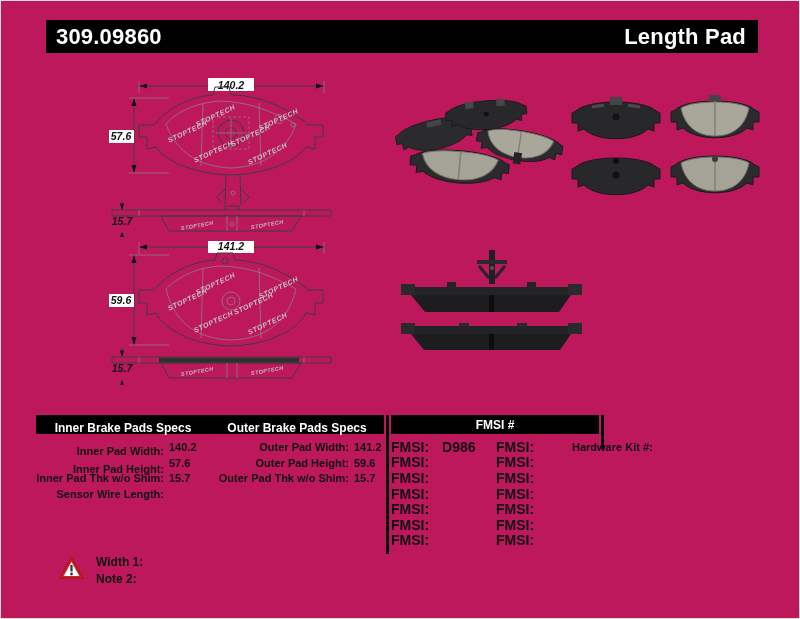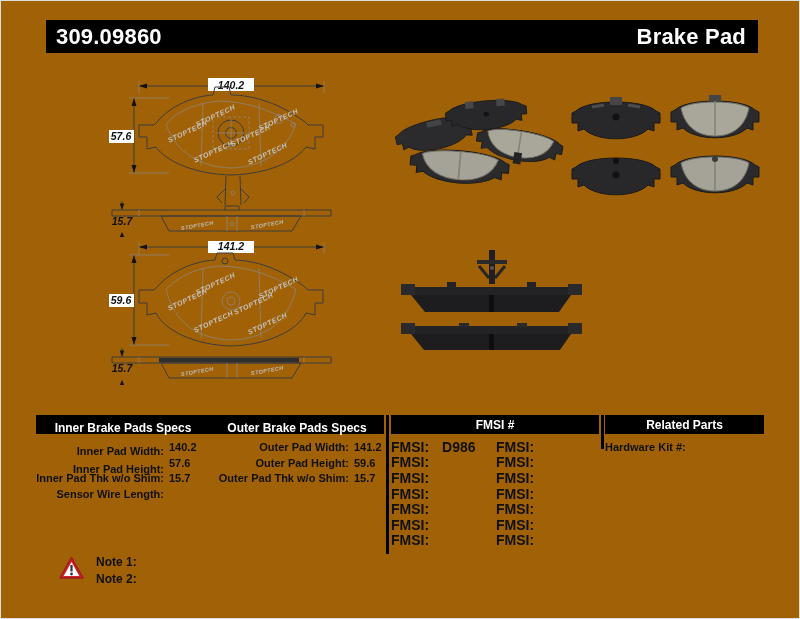--- a/index.html
+++ b/index.html
@@ -1,16 +1,16 @@
 <!DOCTYPE html>
 <html><head>
 <meta charset="utf-8">
 <style>
   html,body{margin:0;padding:0;background:#fff;}
-  #page{position:relative;width:800px;height:619px;background:#a16207;border:1px solid #dedede;
+  #page{position:relative;width:800px;height:619px;background:#be185d;border:1px solid #dedede;
         box-sizing:border-box;font-family:"Liberation Sans",sans-serif;overflow:hidden;}
   .abs{position:absolute;}
   
   .hdr{left:45px;top:19px;width:712px;height:33px;background:#000;color:#fff;
        display:flex;justify-content:space-between;align-items:center;
        padding:0 12px 0 10px;box-sizing:border-box;font-weight:700;font-size:22px;letter-spacing:.2px;}
   
   .th{top:414px;height:19px;background:#000;color:#fff;font-weight:700;font-size:12px;
       display:flex;align-items:center;justify-content:center;}
   .th-half{flex:1;text-align:center;margin-top:7px;}
@@ -35,21 +35,21 @@
   .wms{font-size:5.5px;font-weight:700;font-style:italic;fill:#bdbdbd;letter-spacing:.4px;}
   .arr{fill:#111;}
 </style>
 </head>
 <body>
 
 <div id="page">
 
   <div class="abs hdr">
     <span>309.09860</span>
-    <span>Brake Pad</span>
+    <span>Length Pad</span>
   </div>
 
   <svg class="abs" style="left:108px;top:76px;" width="230" height="160" viewBox="0 0 230 160">
 
     <line class="ln" x1="30" y1="9" x2="215" y2="9"></line>
     <line class="lnthin" x1="30" y1="4" x2="30" y2="16"></line>
     <line class="lnthin" x1="215" y1="4" x2="215" y2="16"></line>
     <polygon class="arr" points="30,9 38,6.5 38,11.5"></polygon>
     <polygon class="arr" points="215,9 207,6.5 207,11.5"></polygon>
     <rect x="99" y="1" width="46" height="13" fill="#fff"></rect>
@@ -244,23 +244,20 @@
 
   <div class="abs th" style="left:35px;width:348px;">
     <span class="th-half">Inner Brake Pads Specs</span>
     <span class="th-half">Outer Brake Pads Specs</span>
   </div>
   <div class="abs vsep" style="left:385px;height:139px;"></div>
   <div class="abs th" style="left:390px;width:208px;">
     <span>FMSI #</span>
   </div>
   <div class="abs vsep" style="left:600px;height:34px;"></div>
-  <div class="abs th" style="left:604px;width:159px;">
-    <span>Related Parts</span>
-  </div>
 
   <div class="abs speccol" style="left:35px;width:175px;">
     <div class="srow">
         <span class="slabel" style="width:128px;margin-top:8px;">Inner Pad Width:</span>
         <span class="sval">140.2</span>
       </div>
     <div class="srow">
         <span class="slabel" style="width:128px;margin-top:12px;">Inner Pad Height:</span>
         <span class="sval">57.6</span>
       </div>
@@ -355,36 +352,36 @@
           <span>FMSI:</span>
           <span class="sval"></span>
         </span>
         <span class="fmsihalf">
           <span>FMSI:</span>
           <span class="sval"></span>
         </span>
       </div>
   </div>
 
-  <div class="abs" style="left:604px;top:438px;width:159px;">
+  <div class="abs" style="left:571px;top:438px;width:159px;">
     <div class="relrow">
       <span>Hardware Kit #:</span>
       <span class="sval"></span>
     </div>
   </div>
 
   <svg class="abs" style="left:57px;top:554px;" width="27" height="26" viewBox="0 0 27 26">
     <polygon points="13.5,2.5 25,23 2,23" fill="#cf2128" stroke="#a21b20" stroke-width="1.5" stroke-linejoin="round"></polygon>
     <polygon points="13.5,7 21.3,21 5.7,21" fill="#ffffff"></polygon>
     <rect x="12.4" y="10" width="2.2" height="6.5" fill="#333333"></rect>
     <circle cx="13.5" cy="19" r="1.4" fill="#333333"></circle>
   </svg>
   <div class="abs" style="left:95px;top:552px;">
     <div class="noterow">
-      <span>Note 1:</span>
+      <span>Width 1:</span>
       <span class="sval"></span>
     </div>
     <div class="noterow">
       <span>Note 2:</span>
       <span class="sval"></span>
     </div>
   </div>
 
 </div>
 

